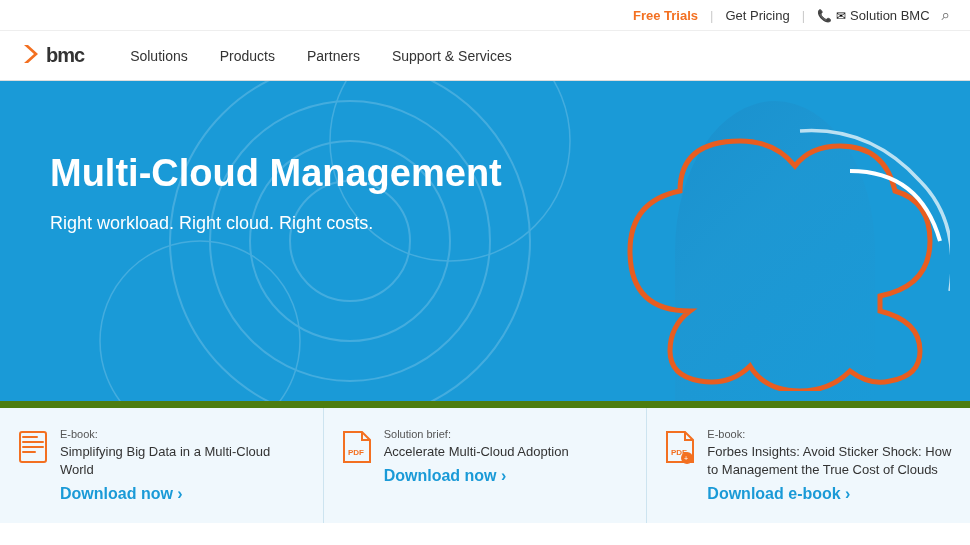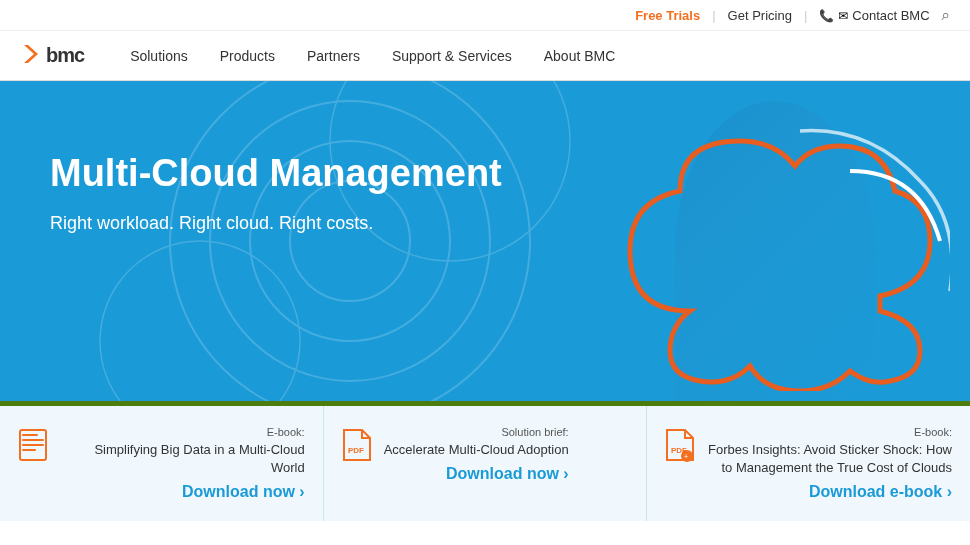--- a/index.html
+++ b/index.html
@@ -138,22 +138,21 @@
       position: absolute;
       right: 20px;
       top: 30px;
       z-index: 4;
     }
 
     
     .cards-row {
       display: flex;
       background: #3b82f6;
-      border-top: 5px solid #4d7c0f;
-      text-align: right;
+      border-top: 7px solid #4d7c0f;
     }
     .card {
       flex: 1;
       padding: 20px 18px;
       border-right: 1px solid #cde4f0;
       background: #f0f8fd;
     }
     .card:last-child { border-right: none; }
     .card-inner {
       display: flex;
@@ -205,42 +204,41 @@
 
 <div class="top-bar">
   <div class="top-bar-links">
     <a class="top-bar-free-trials">Free Trials</a>
     <span class="top-bar-divider">|</span>
     <a class="top-bar-link">Get Pricing</a>
     <span class="top-bar-divider">|</span>
     <div class="top-bar-contact">
       <span class="icon-phone"></span>
       <span class="icon-mail"></span>
-      <a class="top-bar-link">Contact BMC</a>
+      <a class="top-bar-link">Solution BMC</a>
     </div>
     <span class="search-icon-top">⌕</span>
   </div>
 </div>
 
 <nav class="navbar">
   <div class="logo">
     <span class="logo-icon">
       
       <svg width="22" height="22" viewBox="0 0 22 22" fill="none" xmlns="http://www.w3.org/2000/svg">
         <polygon points="4,2 14,11 4,20 8,20 18,11 8,2" fill="#f37021"></polygon>
       </svg>
     </span>
     <span class="logo-text">bmc</span>
   </div>
   <div class="nav-links">
     <a class="nav-link">Solutions</a>
     <a class="nav-link">Products</a>
     <a class="nav-link">Partners</a>
     <a class="nav-link">Support &amp; Services</a>
-    <a class="nav-link">About BMC</a>
   </div>
 </nav>
 
 <div class="hero">
 
   <div class="hero-bg-circles">
     <svg viewBox="0 0 600 400" fill="none" xmlns="http://www.w3.org/2000/svg">
       <circle cx="300" cy="200" r="180" stroke="white" stroke-width="2"></circle>
       <circle cx="300" cy="200" r="140" stroke="white" stroke-width="2"></circle>
       <circle cx="300" cy="200" r="100" stroke="white" stroke-width="2"></circle>

